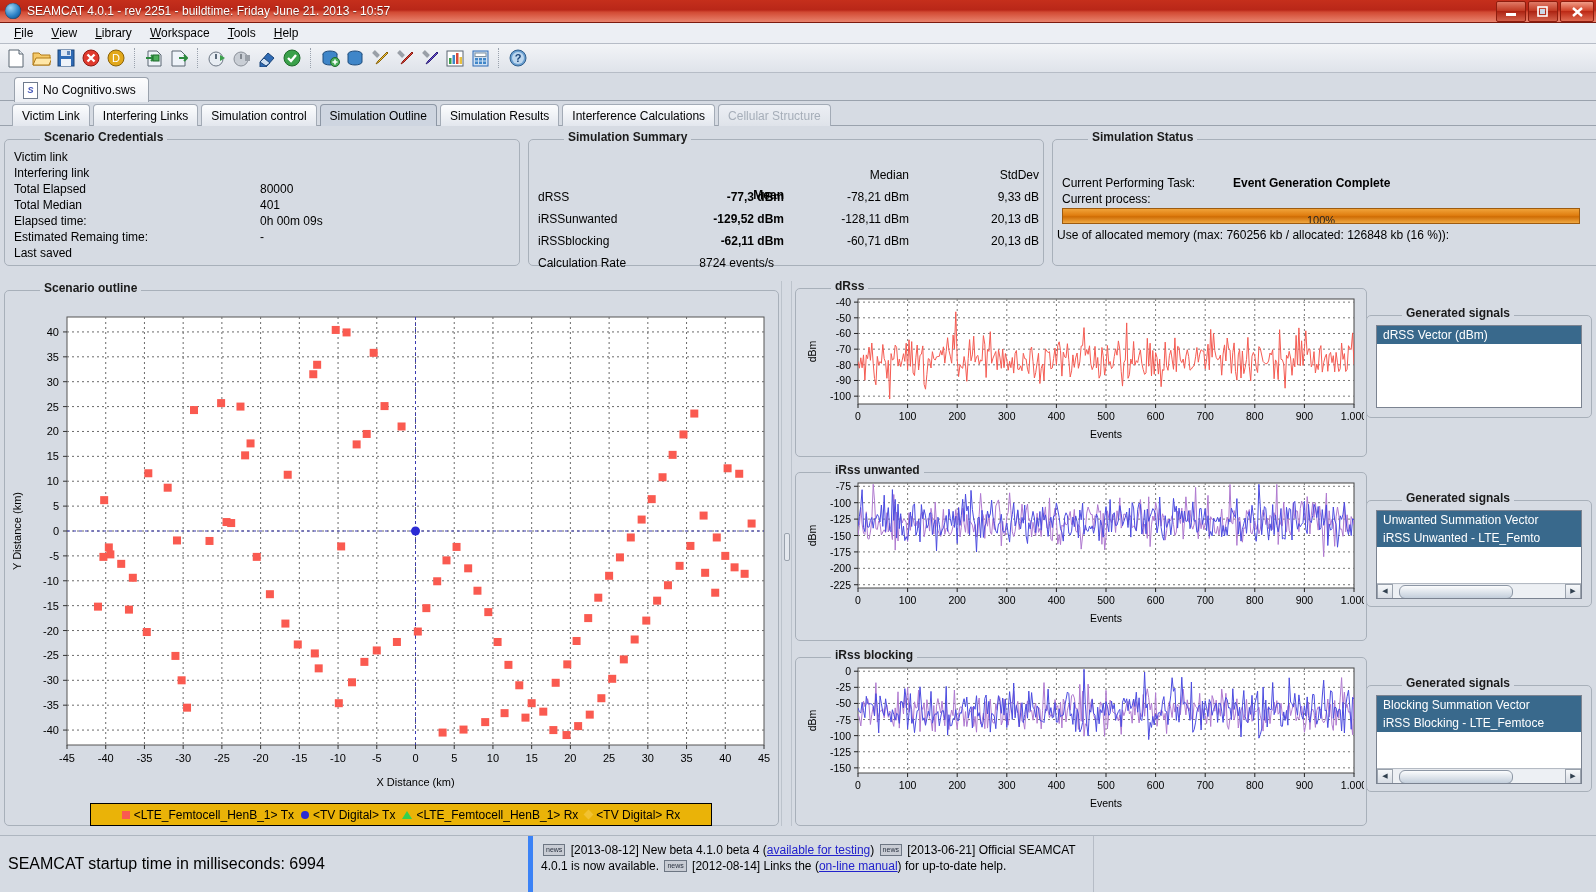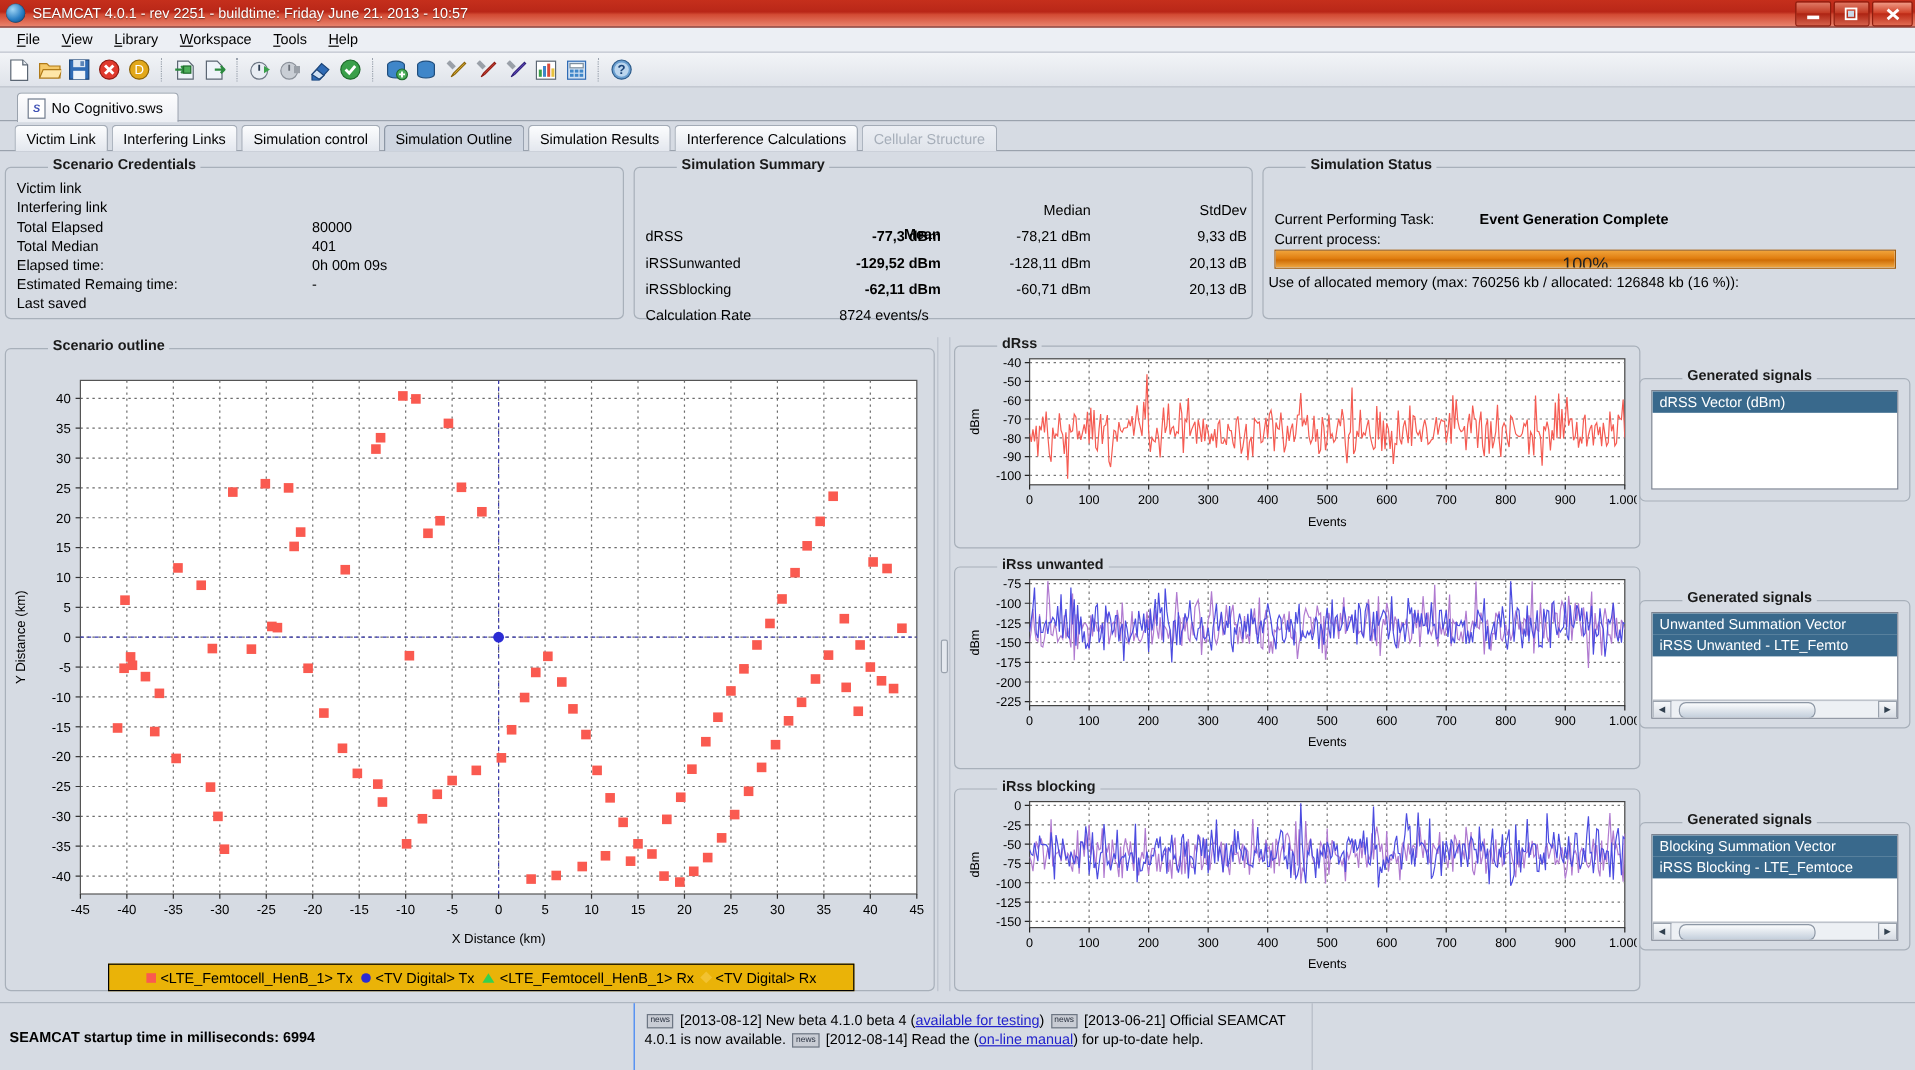--- a/index.html
+++ b/index.html
@@ -87,21 +87,21 @@
   
   .pbar{
     height:14px;border:1px solid #9d5b10;background:#f2f2f2;position:relative;overflow:hidden;
   }
   .pbar .fill{
     height:100%;background:linear-gradient(to bottom,#f0a33a,#e07e10 45%,#cf6d05 55%,#f0a842);
     position:absolute;left:0;top:0;
   }
   .pbar .ptxt{
     position:absolute;left:0;top:4px;width:100%;height:100%;
-    display:flex;align-items:center;justify-content:center;font-size:15px;color:#222;text-decoration:underline;
+    display:flex;align-items:center;justify-content:center;font-size:11px;color:#222;text-decoration:underline;
   }
   
   .gslist{
     background:#fff;border:1px solid #7b8391;position:absolute;overflow:hidden;
   }
   .gsrow{
     background:#39698c;color:#fff;font-size:12px;padding:2px 6px;white-space:nowrap;
     overflow:hidden;
   }
   .hscroll{
@@ -115,22 +115,22 @@
   .hscroll .thumb{
     height:12px;background:linear-gradient(to bottom,#fbfcfd,#c3cedb);
     border:1px solid #8d97a5;border-radius:6px;
   }
   .hscroll .trough{flex:1;position:relative;height:13px;background:#edf0f4;}
   
   #statusbar{
     position:absolute;left:0;bottom:0;width:1596px;height:56px;
     background:#d6dbe3;border-top:1px solid #aeb6c0;display:flex;
   }
-  #status-left{width:520px;border-right:1px solid #3b82f6;display:flex;align-items:center;
-    padding-left:8px;font-size:12px;font-weight:bold;}
+  #status-left{width:520px;border-right:5px solid #3b82f6;display:flex;align-items:center;
+    padding-left:8px;font-size:16px;}
   #status-news{flex:1;padding:6px 8px 0 8px;font-size:12px;line-height:16px;border-right:1px solid #b6bcc6;}
   #status-right{width:502px;}
   .newsbadge{
     display:inline-block;background:#c8ccd4;border:1px solid #6d7683;color:#2a3240;
     font-size:7px;line-height:8px;padding:1px 2px;vertical-align:2px;margin:0 2px;
     font-family:"Liberation Sans",sans-serif;
   }
   .newslink{color:#2222cc;text-decoration:underline;}
   
   .vsplit{position:absolute;width:9px;background:#d6dbe3;border-left:1px solid #bcc3cc;border-right:1px solid #bcc3cc;}
@@ -894,16 +894,16 @@
   <div id="status-left">SEAMCAT startup time in milliseconds: 6994</div>
   <div id="status-news">
     <span class="newsbadge">news</span>
     <span>[2013-08-12]</span>
     <span>New beta 4.1.0 beta 4 (</span><a class="newslink" href="#">available for testing</a><span>)</span>
     <span class="newsbadge">news</span>
     <span>[2013-06-21]</span>
     <span>Official SEAMCAT 4.0.1 is now available.</span>
     <span class="newsbadge">news</span>
     <span>[2012-08-14]</span>
-    <span>Read the (</span><a class="newslink" href="#">on-line manual</a><span>) for up-to-date help.</span>
+    <span>Links the (</span><a class="newslink" href="#">on-line manual</a><span>) for up-to-date help.</span>
   </div>
   <div id="status-right"></div>
 </div>
 
 </body></html>

